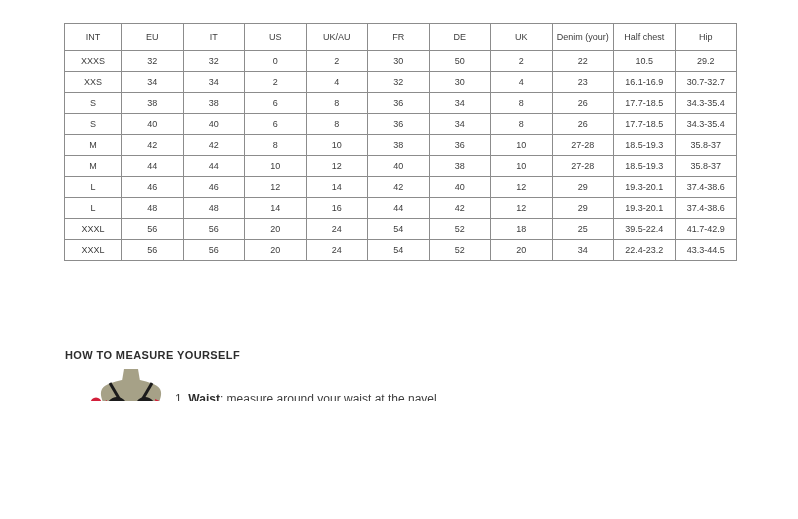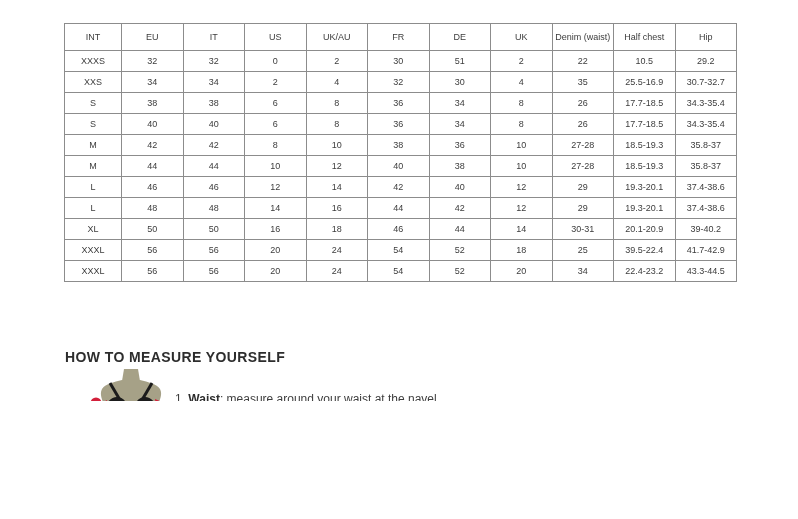--- a/index.html
+++ b/index.html
@@ -44,21 +44,21 @@
   }
   table.size-chart th { height: 27px; }
   table.size-chart td { height: 21px; }
   table.size-chart col.col-int { width: 57px; }
 
   
   .measure-heading {
     position: absolute;
     left: 65px;
     top: 349px;
-    font-size: 14px;
+    font-size: 11px;
     font-weight: bold;
     letter-spacing: 0.4px;
     color: #2d2d2d;
   }
   .measure-illustration {
     position: absolute;
     left: 80px;
     top: 367px;
     width: 102px;
     height: 120px;
@@ -102,50 +102,50 @@
       <thead>
         <tr>
             <th>INT</th>
             <th>EU</th>
             <th>IT</th>
             <th>US</th>
             <th>UK/AU</th>
             <th>FR</th>
             <th>DE</th>
             <th>UK</th>
-            <th>Denim (waist)</th>
+            <th>Denim (your)</th>
             <th>Half chest</th>
             <th>Hip</th>
           </tr>
       </thead>
       <tbody>
           <tr>
             <td>XXXS</td>
             <td>32</td>
             <td>32</td>
             <td>0</td>
             <td>2</td>
             <td>30</td>
-            <td>51</td>
+            <td>50</td>
             <td>2</td>
             <td>22</td>
             <td>10.5</td>
             <td>29.2</td>
           </tr>
           <tr>
             <td>XXS</td>
             <td>34</td>
             <td>34</td>
             <td>2</td>
             <td>4</td>
             <td>32</td>
             <td>30</td>
             <td>4</td>
-            <td>35</td>
-            <td>25.5-16.9</td>
+            <td>23</td>
+            <td>16.1-16.9</td>
             <td>30.7-32.7</td>
           </tr>
           <tr>
             <td>S</td>
             <td>38</td>
             <td>38</td>
             <td>6</td>
             <td>8</td>
             <td>36</td>
             <td>34</td>
@@ -211,33 +211,20 @@
             <td>48</td>
             <td>48</td>
             <td>14</td>
             <td>16</td>
             <td>44</td>
             <td>42</td>
             <td>12</td>
             <td>29</td>
             <td>19.3-20.1</td>
             <td>37.4-38.6</td>
-          </tr>
-          <tr>
-            <td>XL</td>
-            <td>50</td>
-            <td>50</td>
-            <td>16</td>
-            <td>18</td>
-            <td>46</td>
-            <td>44</td>
-            <td>14</td>
-            <td>30-31</td>
-            <td>20.1-20.9</td>
-            <td>39-40.2</td>
           </tr>
           <tr>
             <td>XXXL</td>
             <td>56</td>
             <td>56</td>
             <td>20</td>
             <td>24</td>
             <td>54</td>
             <td>52</td>
             <td>18</td>

